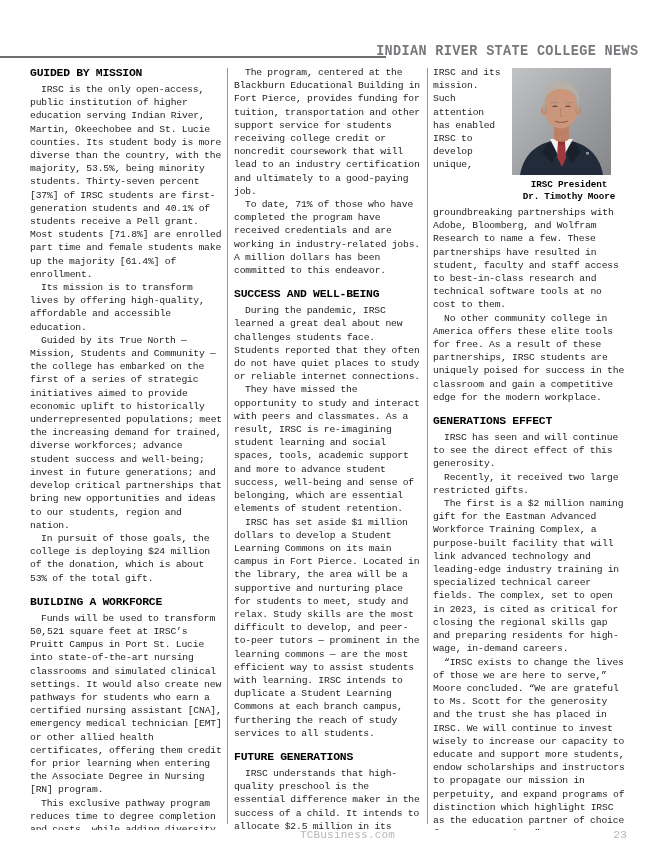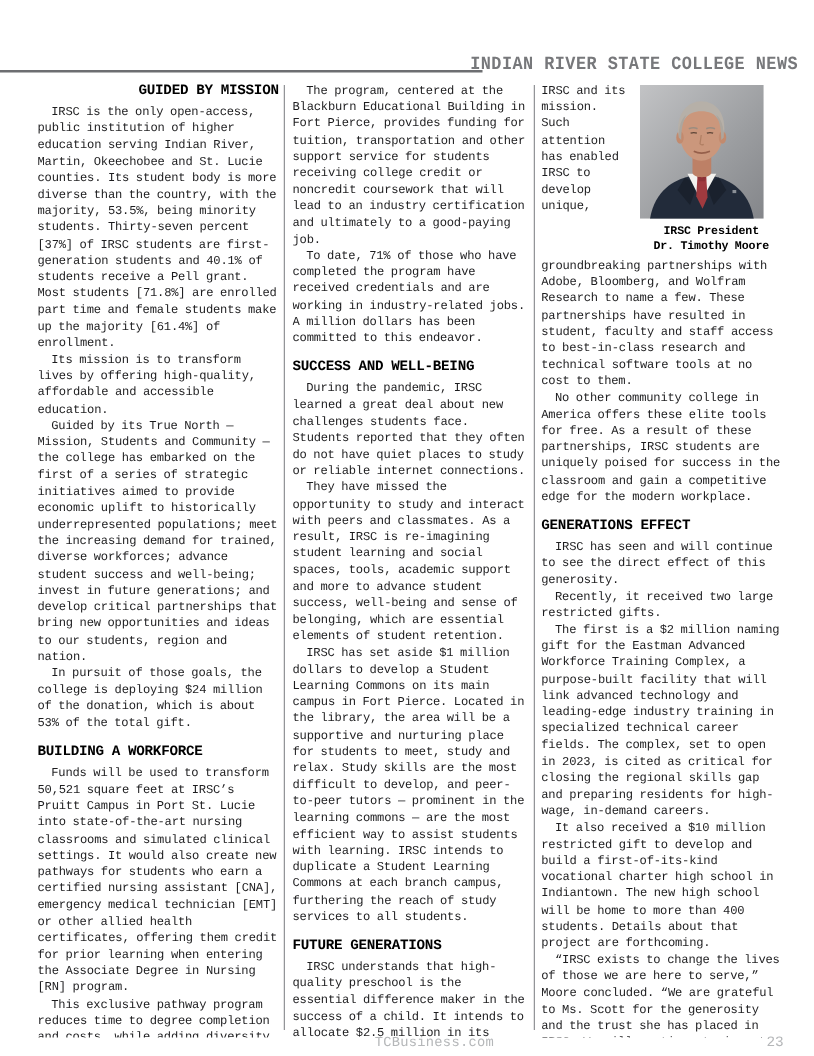--- a/index.html
+++ b/index.html
@@ -32,21 +32,21 @@
   .col1{left:30px;width:193px;}
   .col2{left:234px;width:187px;}
   .col3{left:433px;width:193px;}
   .divider{position:absolute;top:48px;height:756px;width:1px;background:#939598;}
   .d1{left:227px;}
   .d2{left:427px;}
   .sec-heading{
     font-size:11.4px;font-weight:bold;color:#000;
     letter-spacing:-.2px;margin:11px 0 3px 0;line-height:13px;
   }
-  .col > .sec-heading:first-child{margin-top:1px;text-align:right;}
+  .col > .sec-heading:first-child{margin-top:1px;}
   p.para{margin:0;text-indent:11px;}
   p.para.cont{text-indent:0;}
   .endmark{color:#77787b;font-size:10px;letter-spacing:0;}
   
   .photo-wrap{
     float:right;width:114px;margin:2px 0 4px 7px;
   }
   figure{margin:0;padding:0;}
   .photo{width:99px;height:107px;line-height:0;}
   figcaption{
@@ -148,20 +148,19 @@
         <div>IRSC President</div>
         <div>Dr. Timothy Moore</div>
       </figcaption>
     </figure>
   <p class="para cont">IRSC and its mission. Such attention has enabled IRSC to develop unique, groundbreaking partnerships with Adobe, Bloomberg, and Wolfram Research to name a few. These partnerships have resulted in student, faculty and staff access to best-in-class research and technical software tools at no cost to them.</p>
       <p class="para">No other community college in America offers these elite tools for free. As a result of these partnerships, IRSC students are uniquely poised for success in the classroom and gain a competitive edge for the modern workplace.</p>
       <div class="sec-heading">GENERATIONS EFFECT</div>
       <p class="para">IRSC has seen and will continue to see the direct effect of this generosity.</p>
       <p class="para">Recently, it received two large restricted gifts.</p>
       <p class="para">The first is a $2 million naming gift for the Eastman Advanced Workforce Training Complex, a purpose-built facility that will link advanced technology and leading-edge industry training in specialized technical career fields. The complex, set to open in 2023, is cited as critical for closing the regional skills gap and preparing residents for high-wage, in-demand careers.</p>
-      <p class="para">It also received a $10 million restricted gift to develop and build a first-of-its-kind vocational charter high school in Indiantown. The new high school will be home to more than 400 students. Details about that project are forthcoming.</p>
       <p class="para">“IRSC exists to change the lives of those we are here to serve,” Moore concluded. “We are grateful to Ms. Scott for the generosity and the trust she has placed in IRSC. We will continue to invest wisely to increase our capacity to educate and support more students, endow scholarships and instructors to propagate our mission in perpetuity, and expand programs of distinction which highlight IRSC as the education partner of choice for our community.”<span class="endmark"> ❖</span></p>
     </div>
 
   <div class="footer-site">TCBusiness.com</div>
   <div class="footer-page">23</div>
 
 </div>
 
 </body></html>

